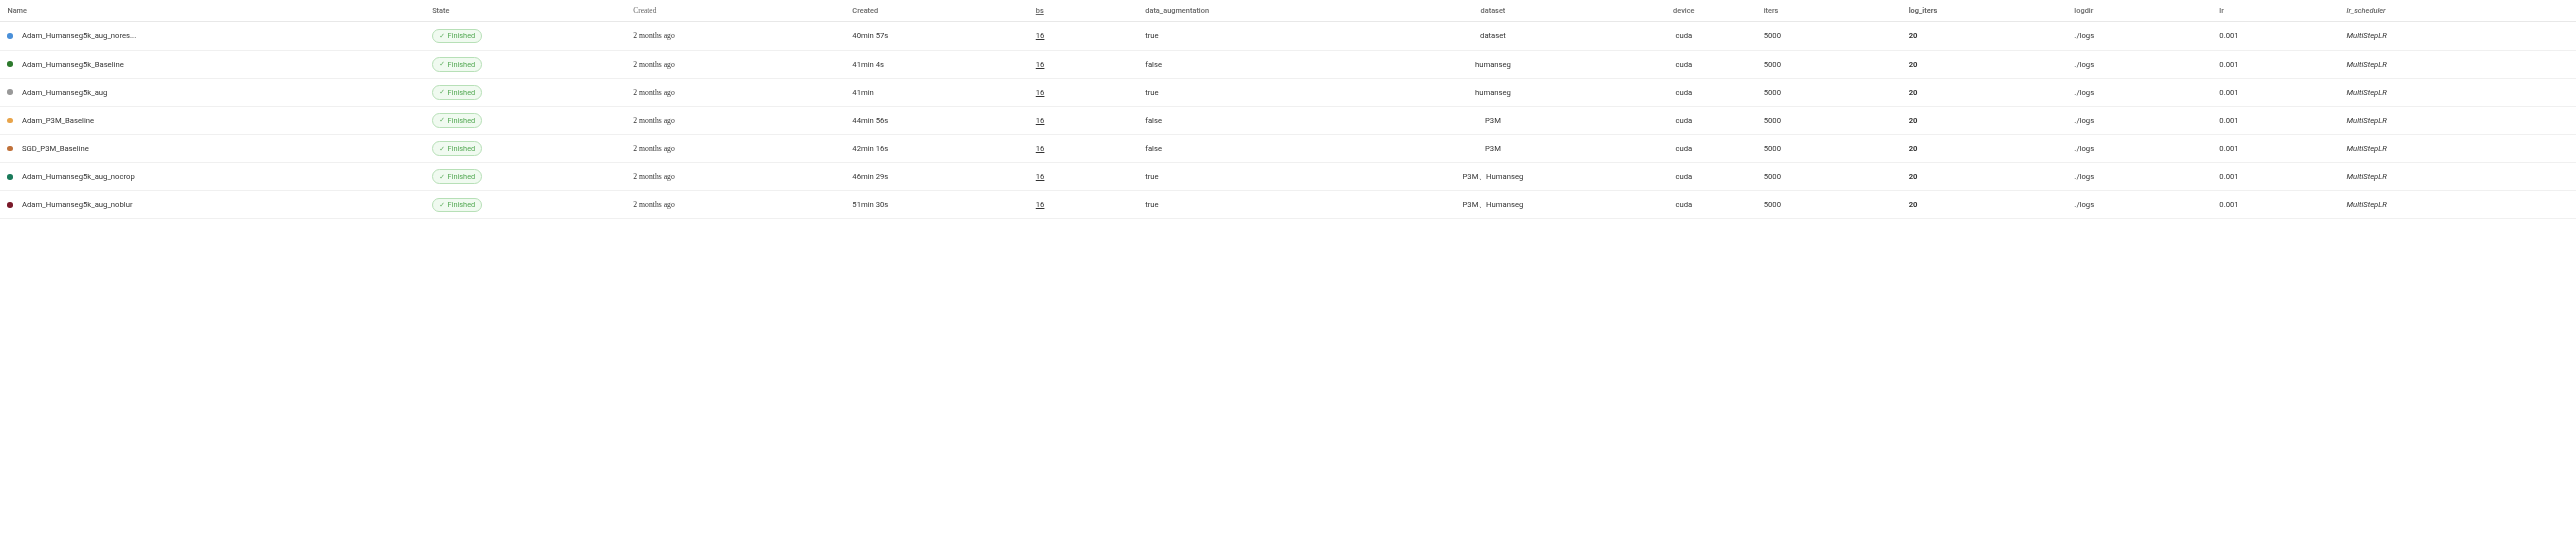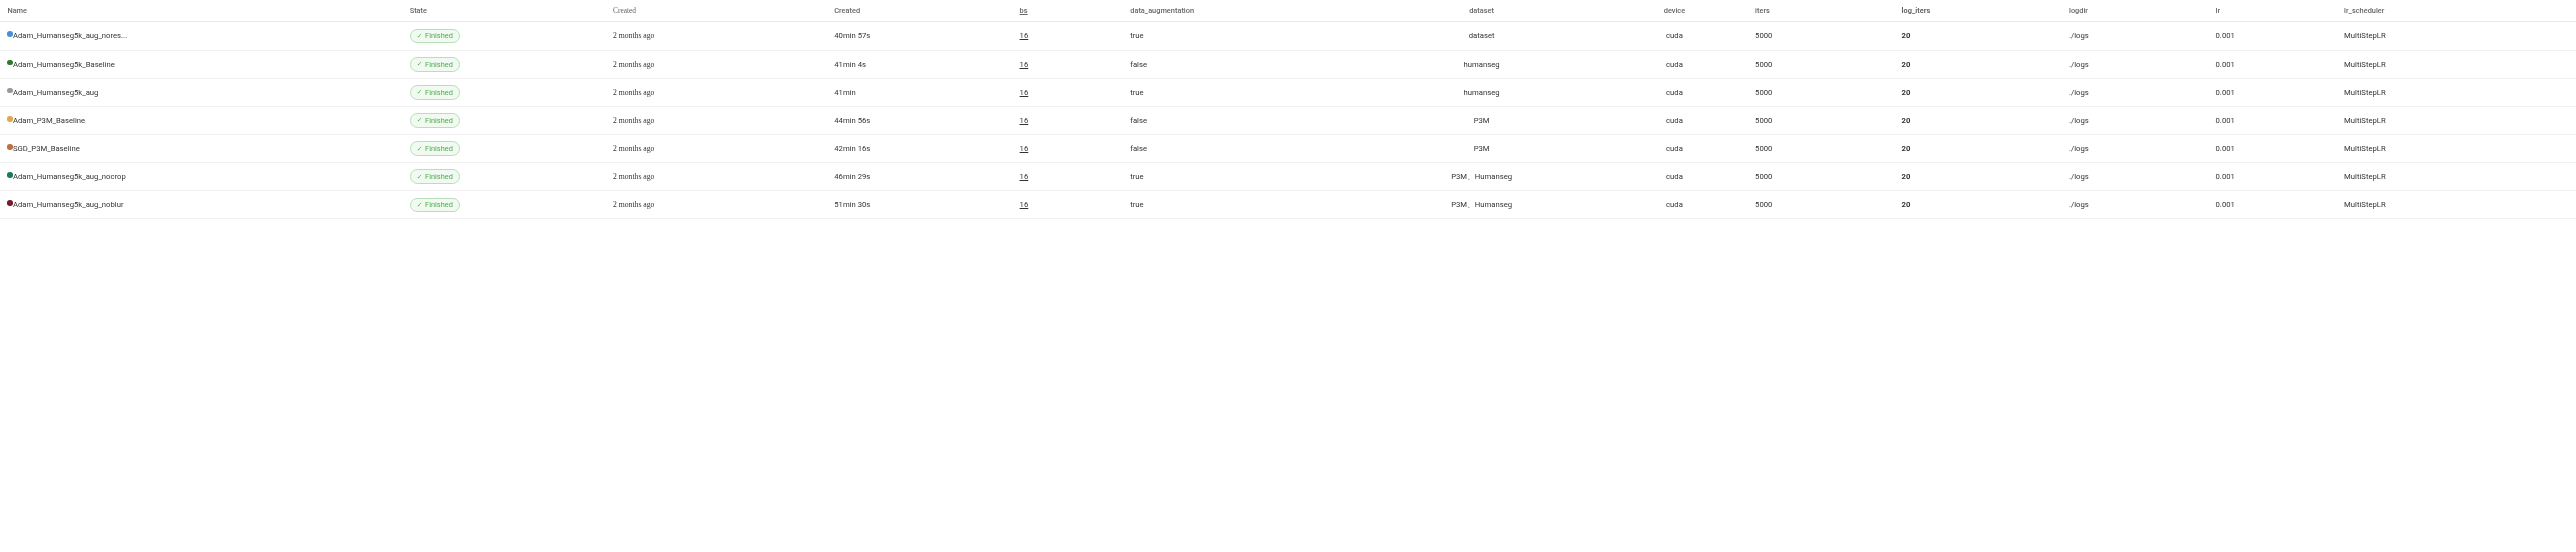--- a/index.html
+++ b/index.html
@@ -46,21 +46,22 @@
 
     tbody td {
       padding: 6.2px 7.4px;
       font-size: 7.7px;
       color: #333;
       white-space: nowrap;
     }
 
     .run-name {
       display: flex;
-      gap: 0;
+      align-items: center;
+      gap: 9px;
     }
 
     .dot {
       width: 5.6px;
       height: 5.6px;
       border-radius: 50%;
       flex-shrink: 0;
     }
 
     .name-text {
@@ -89,21 +90,21 @@
     .col-created { width: 74px; font-family: Liberation Serif, serif; }
     .col-runtime { width: 62px; }
     .col-bs { width: 37px; text-decoration: underline; }
     .col-data_aug { width: 80px; }
     .col-dataset { width: 80px; text-align: center; }
     .col-device { width: 49px; text-align: center; }
     .col-iters { width: 49px; margin-top: 29px; }
     .col-log_iters { width: 56px; font-weight: bold; }
     .col-logdir { width: 49px; }
     .col-lr { width: 43px; }
-    .col-lr_scheduler { width: 80px; }
+    .col-lr_scheduler { width: 80px; font-style: italic; }
   </style>
 </head>
 <body>
 
 <div class="table-container">
   <table>
     <thead>
       <tr>
         <th class="col-name">Name</th>
         <th class="col-state">State</th>

